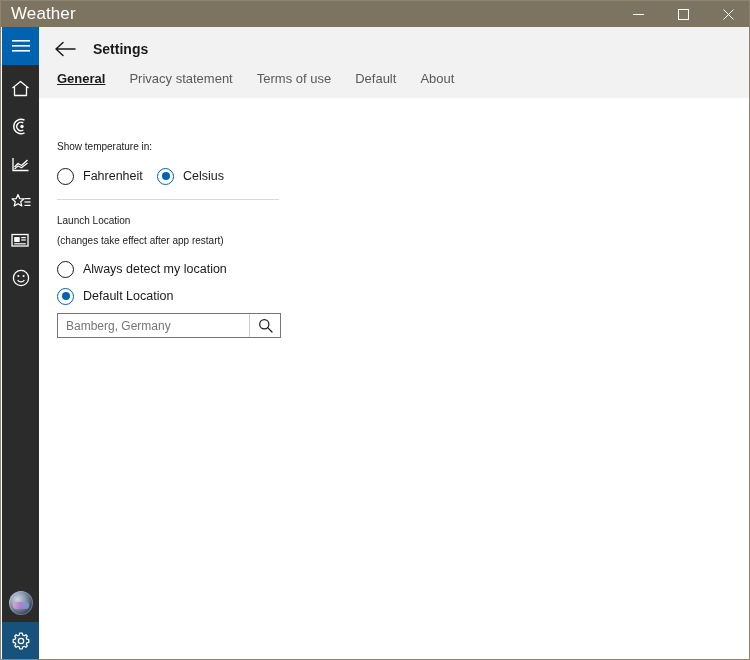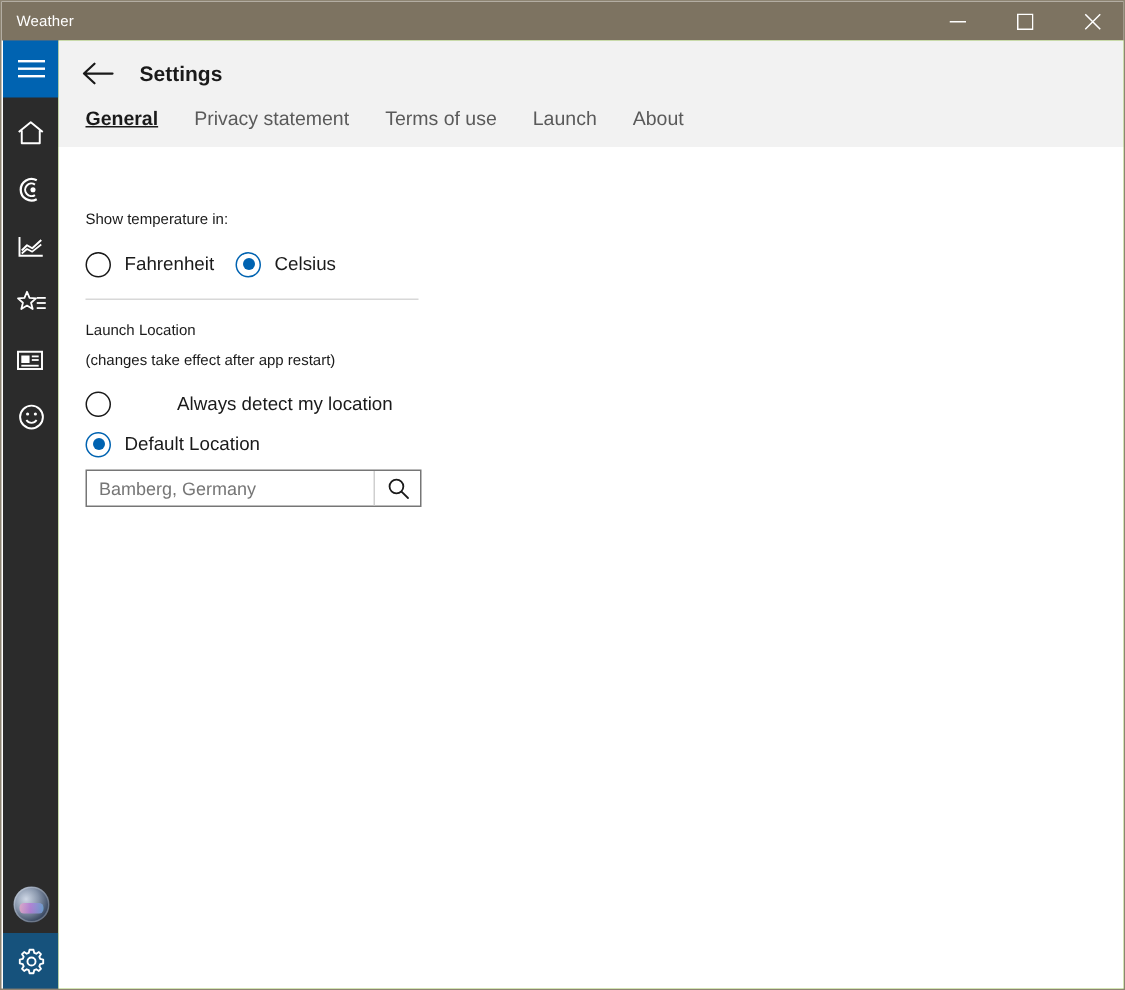--- a/index.html
+++ b/index.html
@@ -29,21 +29,21 @@
     position: absolute;
     left: 0; top: 0;
     width: 750px;
     height: 26px;
     background: #7d7361;
     display: flex;
     align-items: center;
   }
   .titlebar-text {
     color: #ffffff;
-    font-size: 10px;
+    font-size: 17px;
     margin-left: 10px;
     letter-spacing: 0.1px;
     white-space: nowrap;
   }
   .titlebar-spacer { flex: 1 1 auto; }
   .caption-btn {
     width: 45px;
     height: 26px;
     display: flex;
     align-items: center;
@@ -359,21 +359,21 @@
           <path d="M21 8 L2 8 M9 1.5 L2 8 L9 14.5" fill="none" stroke="#1a1a1a" stroke-width="1.5" stroke-linecap="round" stroke-linejoin="round"></path>
         </svg>
       </div>
       <div class="page-title">Settings</div>
     </div>
 
     <div class="tabs">
       <div class="tab active">General</div>
       <div class="tab">Privacy statement</div>
       <div class="tab">Terms of use</div>
-      <div class="tab">Launch</div>
+      <div class="tab">Default</div>
       <div class="tab">About</div>
     </div>
 
     <div class="body-area">
 
       <div class="section-label" style="left:18px; top:43px;">Show temperature in:</div>
 
       <div class="radio-row" style="left:18px; top:68px;">
         <span class="radio"></span>
         <span class="radio-label">Fahrenheit</span>
@@ -383,21 +383,21 @@
         <span class="radio checked"></span>
         <span class="radio-label">Celsius</span>
       </div>
 
       <div class="divider" style="left:18px; top:101px; width:222px;"></div>
 
       <div class="section-label" style="left:18px; top:117px;">Launch Location</div>
 
       <div class="section-label" style="left:18px; top:137px;">(changes take effect after app restart)</div>
 
-      <div class="radio-row" style="left:18px; top:161px;gap:35px;">
+      <div class="radio-row" style="left:18px; top:161px;">
         <span class="radio"></span>
         <span class="radio-label">Always detect my location</span>
       </div>
 
       <div class="radio-row" style="left:18px; top:188px;">
         <span class="radio checked"></span>
         <span class="radio-label">Default Location</span>
       </div>
 
       <div class="search-box" style="left:18px; top:215px;">

